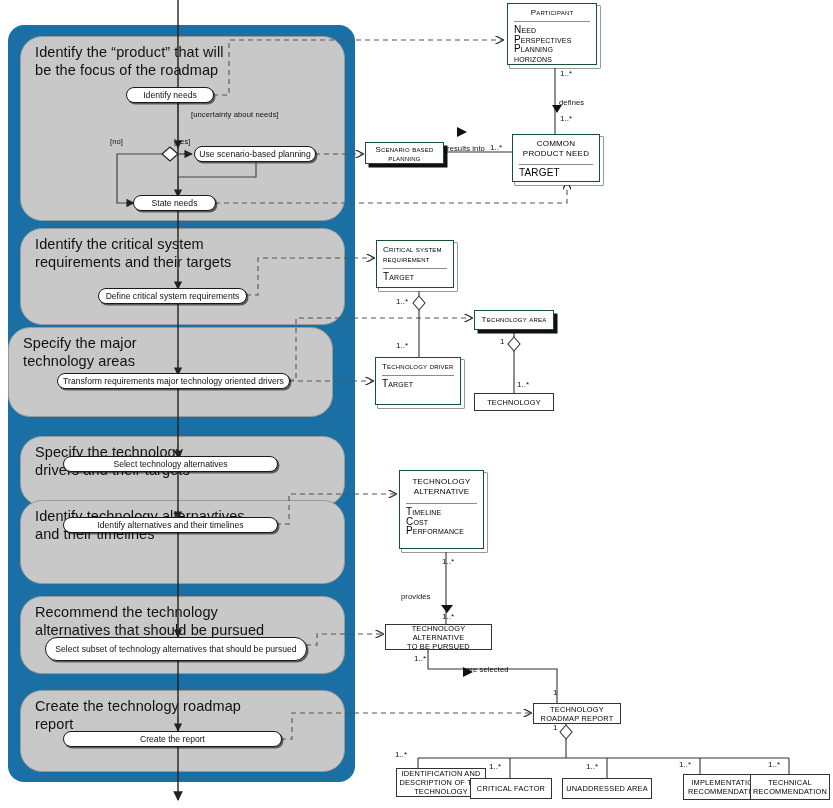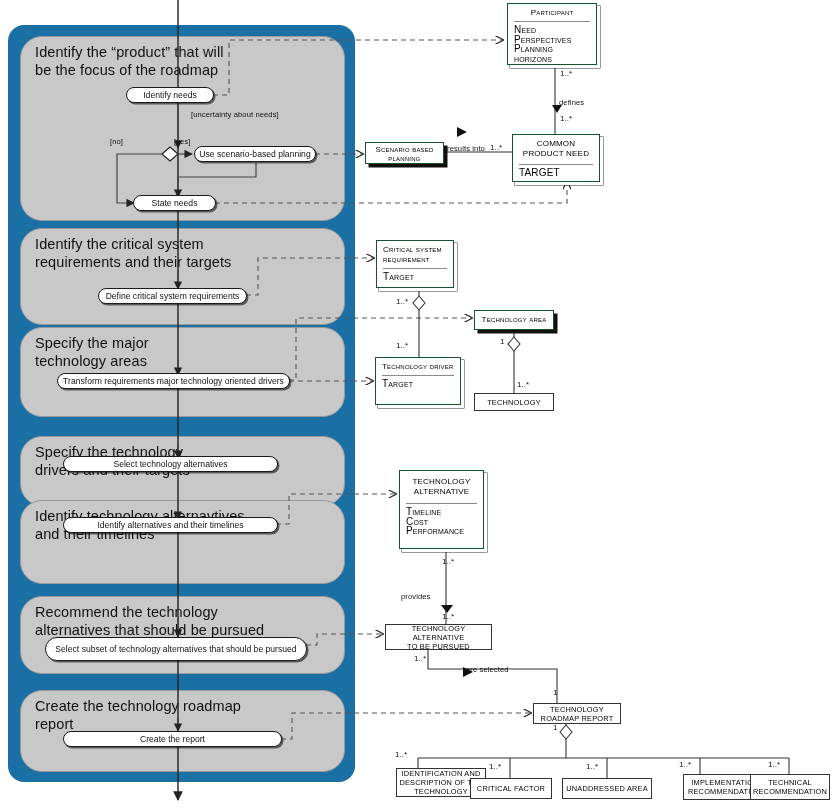--- a/index.html
+++ b/index.html
@@ -51,21 +51,21 @@
   <div class="lane" style="left:20px;top:36px;width:323px;height:183px;">
     <div class="lane-title">Identify the “product” that will
 be the focus of the roadmap</div>
   </div>
 
   <div class="lane" style="left:20px;top:228px;width:323px;height:95px;">
     <div class="lane-title">Identify the critical system
 requirements and their targets</div>
   </div>
 
-  <div class="lane" style="left:20px;top:327px;width:323px;height:88px;">
+  <div class="lane" style="left:8px;top:327px;width:323px;height:88px;">
     <div class="lane-title">Specify the major
 technology areas</div>
   </div>
 
   <div class="lane" style="left:20px;top:436px;width:323px;height:68px;">
     <div class="lane-title">Specify the technology
 drivers and their targets</div>
   </div>
 
   <div class="lane" style="left:20px;top:500px;width:323px;height:82px;">

